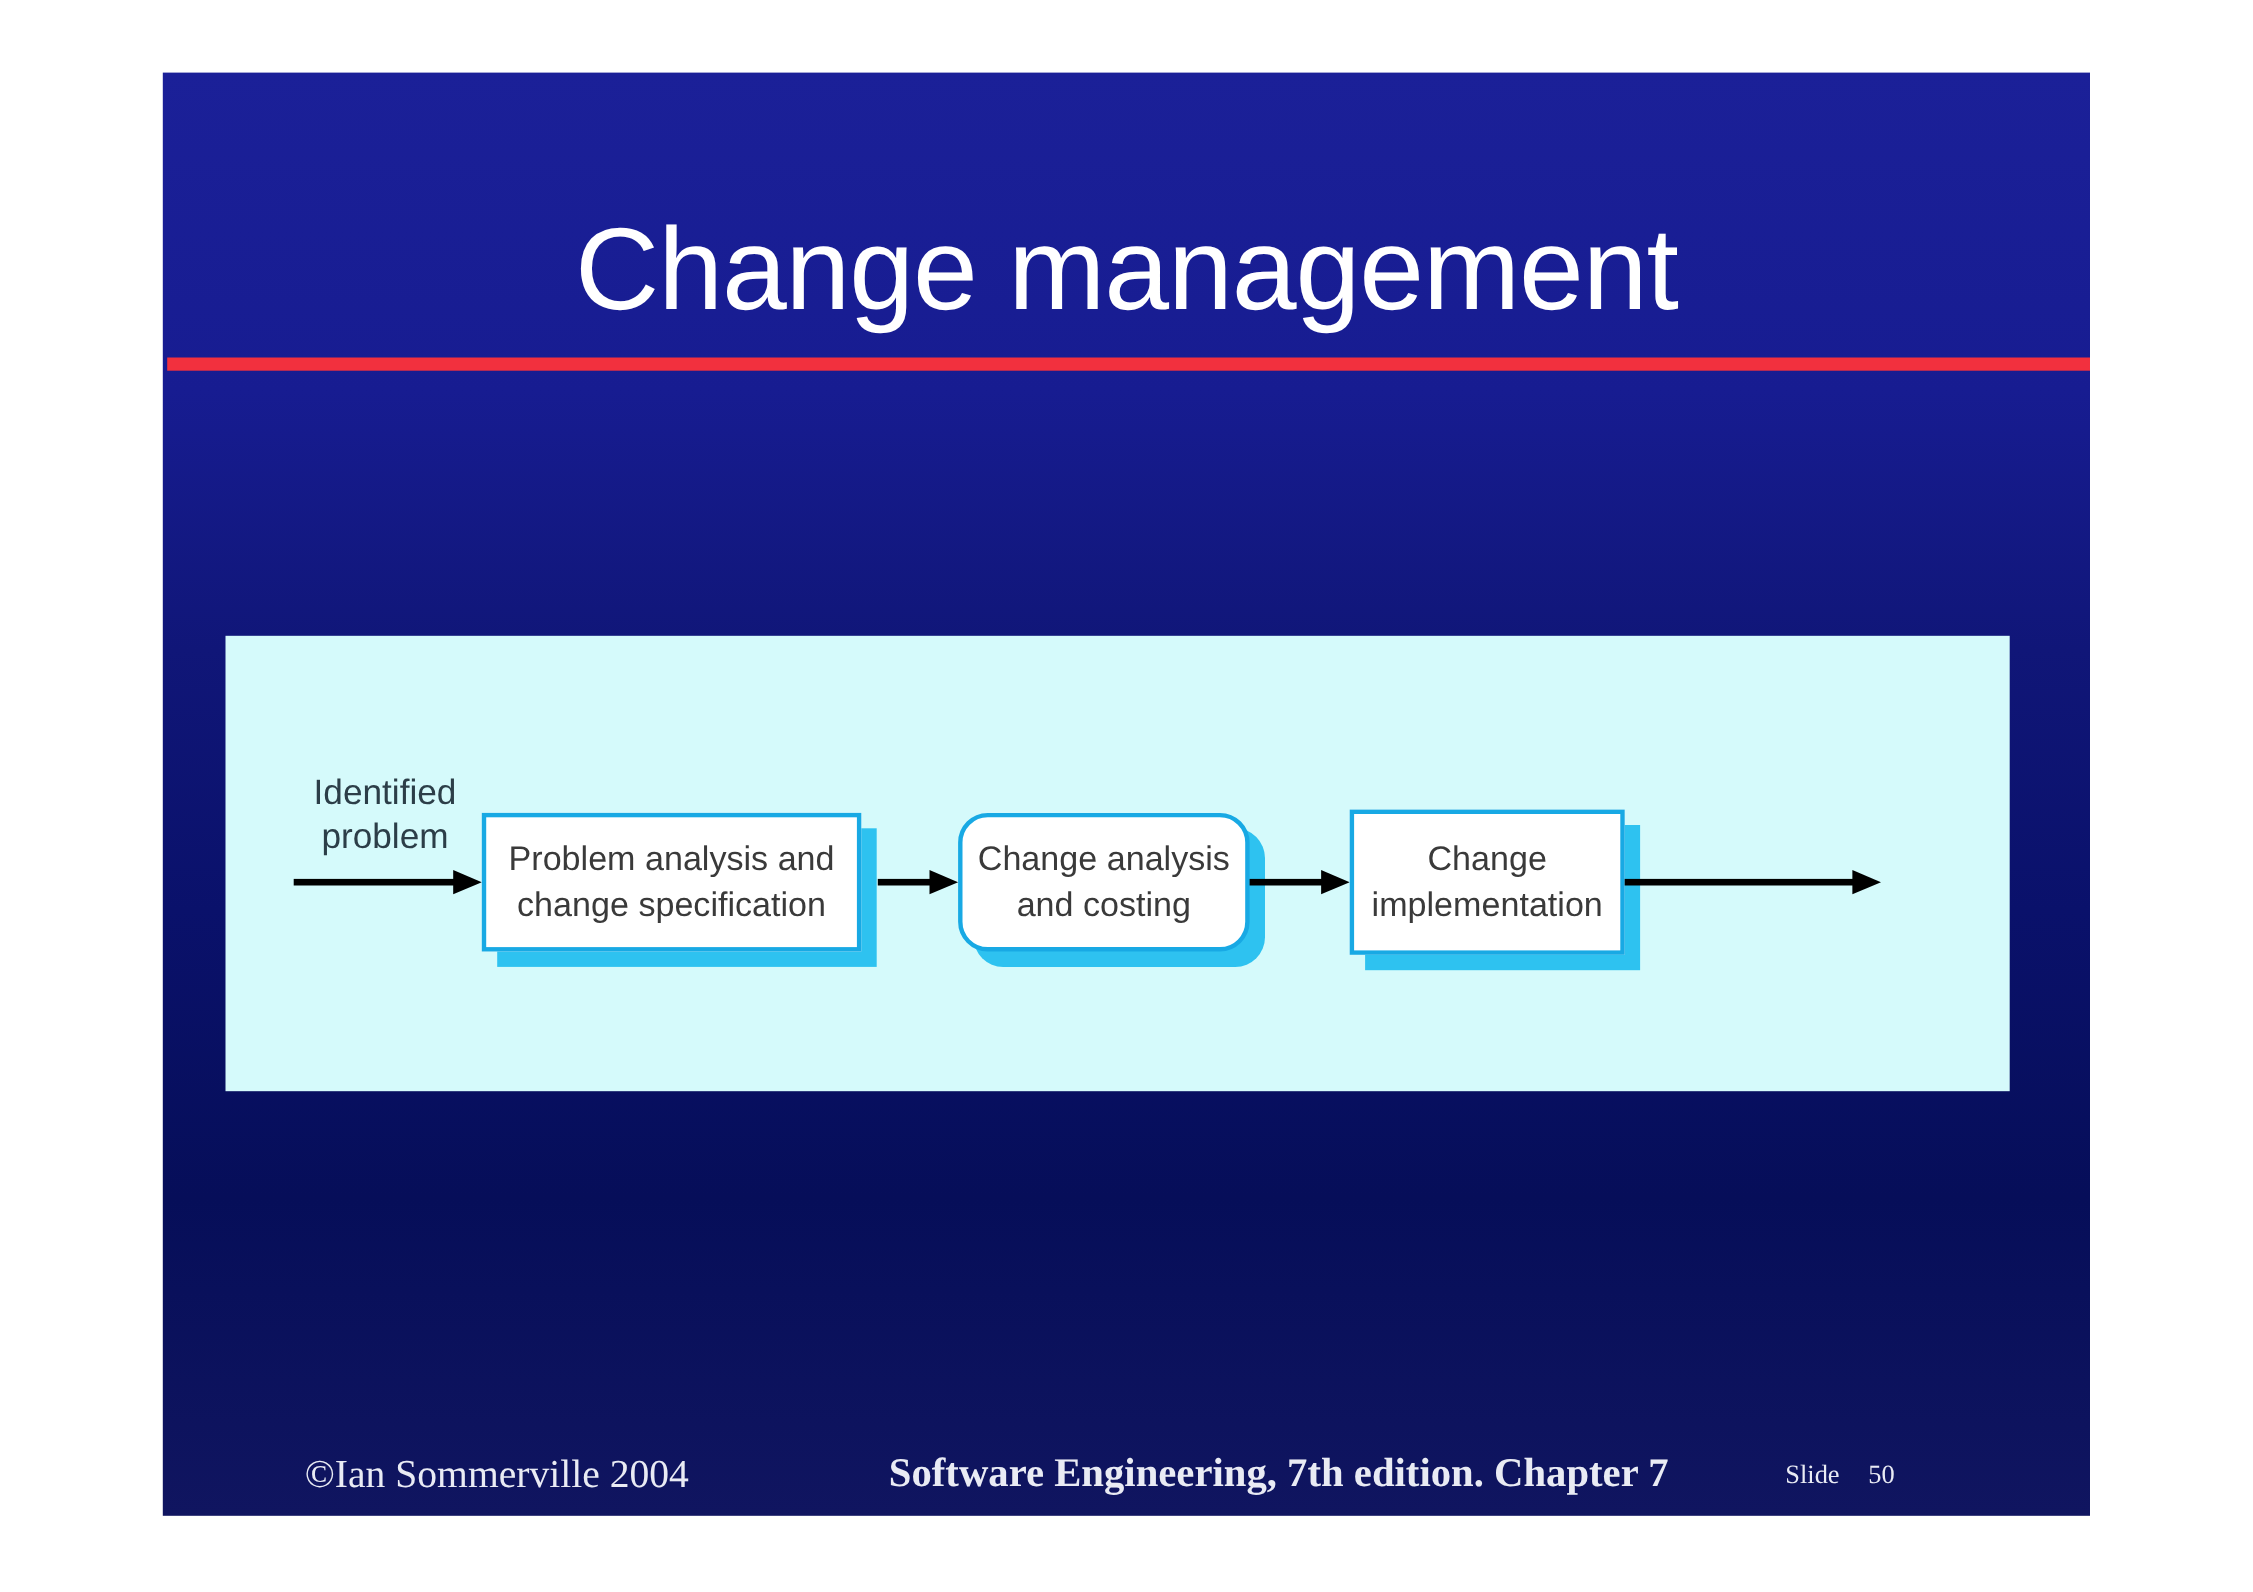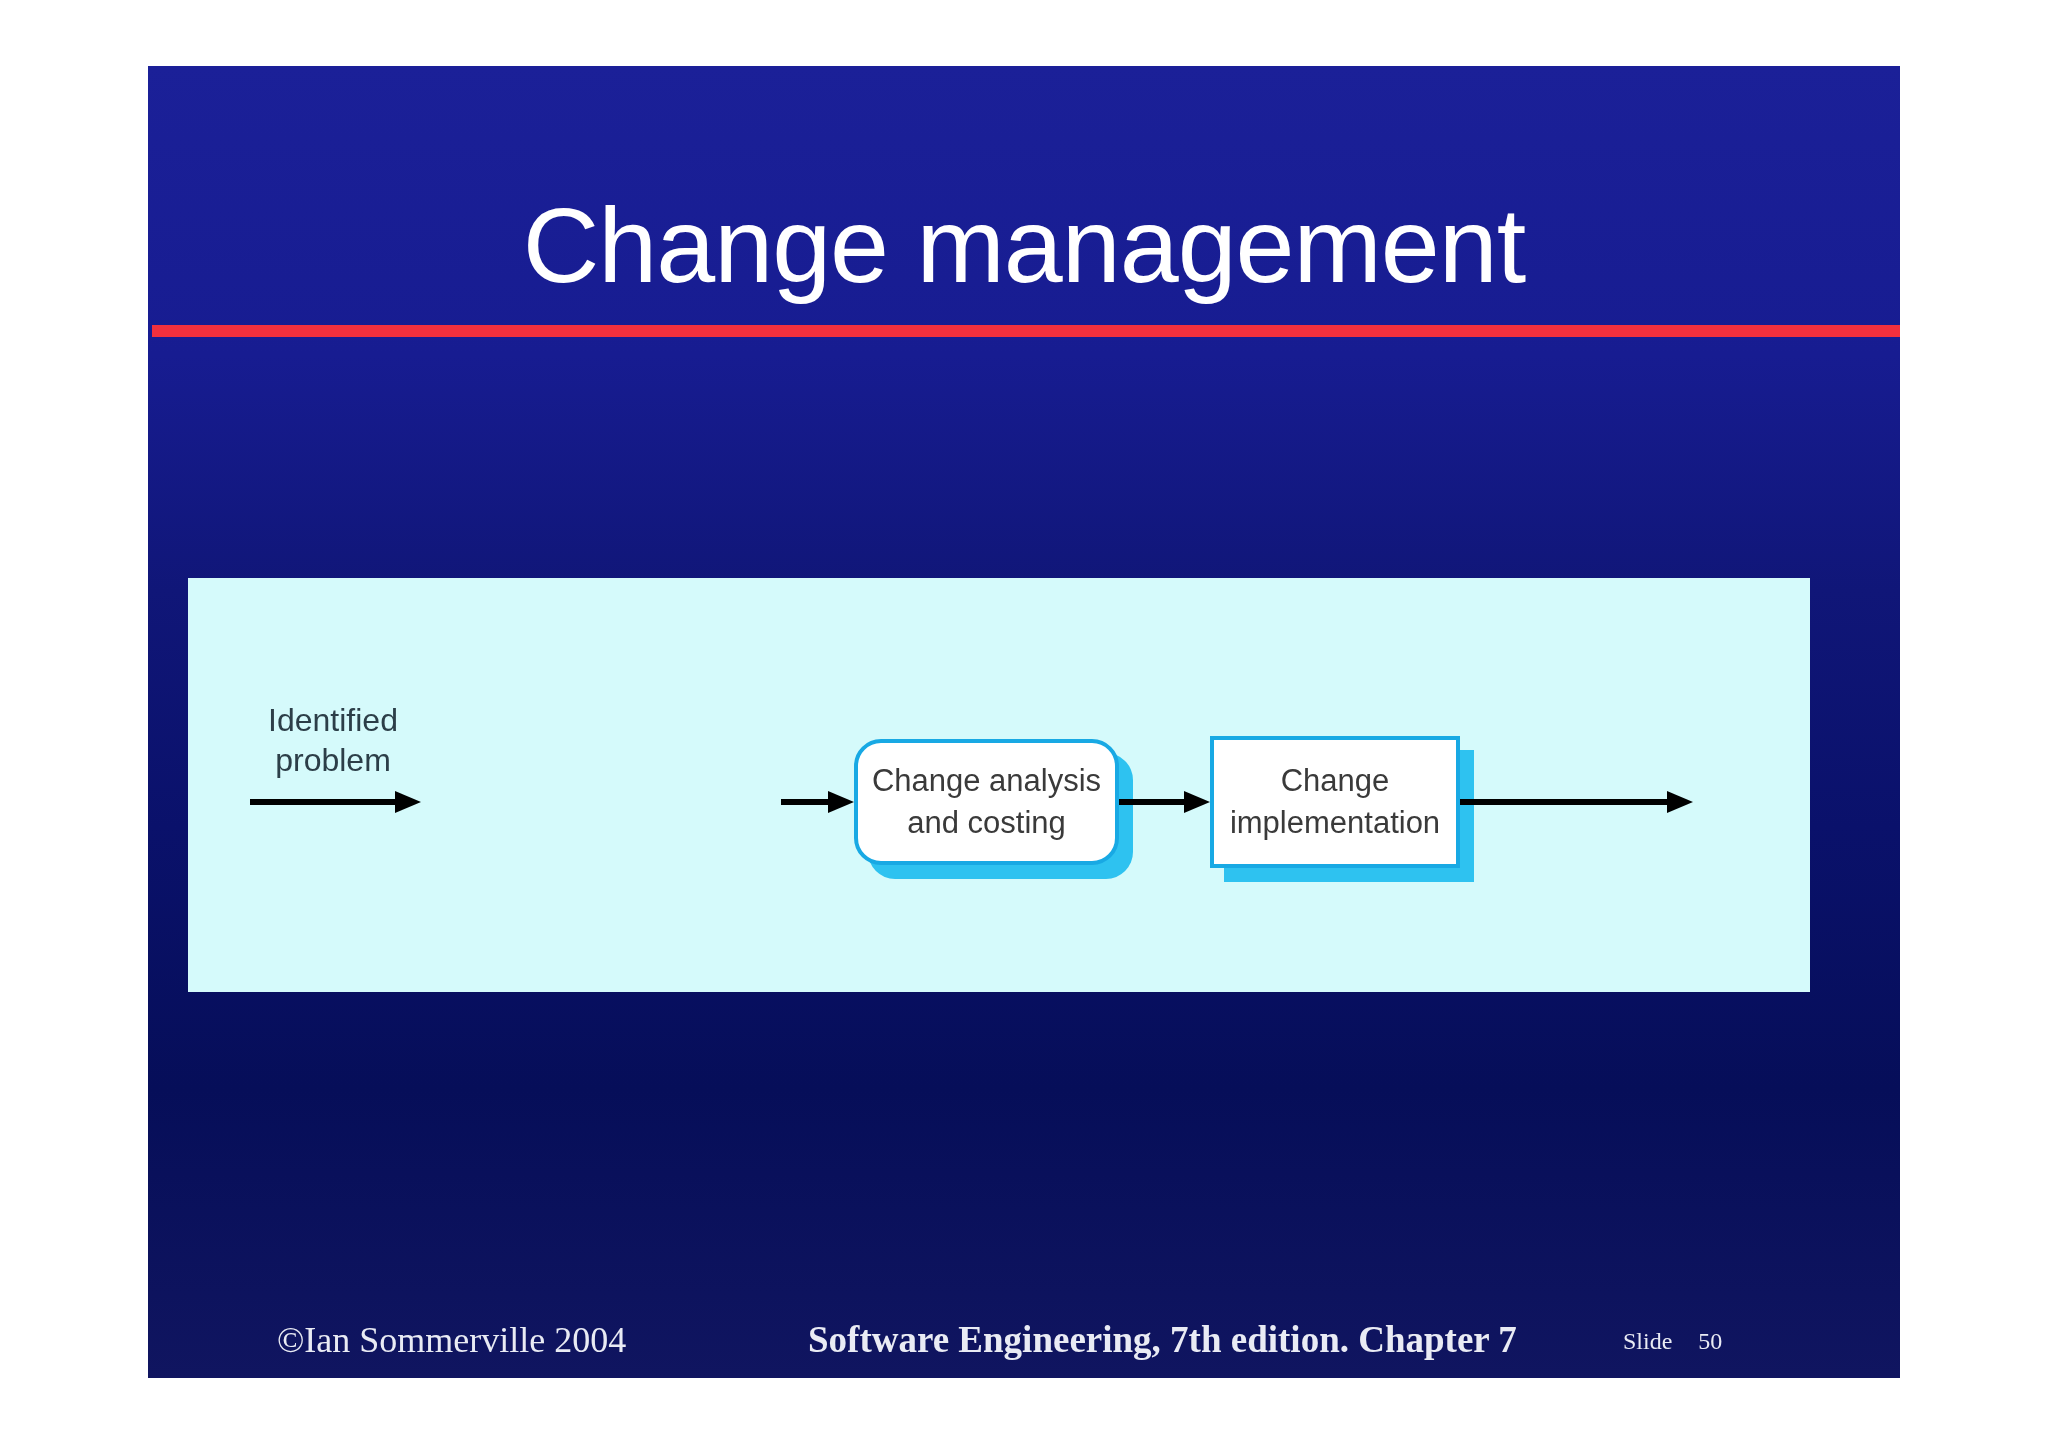--- a/index.html
+++ b/index.html
@@ -33,21 +33,21 @@
   }
   .title-rule {
     position: absolute;
     left: 4px; right: 0;
     top: 259px;
     height: 12px;
     background: #f2303e;
   }
   .diagram-panel {
     position: absolute;
-    left: 40px; top: 512px;
+    left: 57px; top: 512px;
     width: 1622px; height: 414px;
     background: #d5fafb;
   }
   .flow-label {
     position: absolute;
     top: 122px;
     text-align: center;
     color: #2c3e48;
     font-size: 32px;
     line-height: 40px;
@@ -126,20 +126,24 @@
       <div class="flow-label" id="label-in">
         <span class="lbl-line">Identified</span>
         <span class="lbl-line">problem</span>
       </div>
 
       <div class="flow-arrow" id="arrow-1">
         <div class="arrow-shaft"></div>
         <div class="arrow-head"></div>
       </div>
 
+      <div class="process-box" id="box-1">
+        <span>Problem analysis and</span>
+        <span>change specification</span>
+      </div>
 
       <div class="flow-arrow" id="arrow-2">
         <div class="arrow-shaft"></div>
         <div class="arrow-head"></div>
       </div>
 
       <div class="process-box" id="box-2">
         <span>Change analysis</span>
         <span>and costing</span>
       </div>

